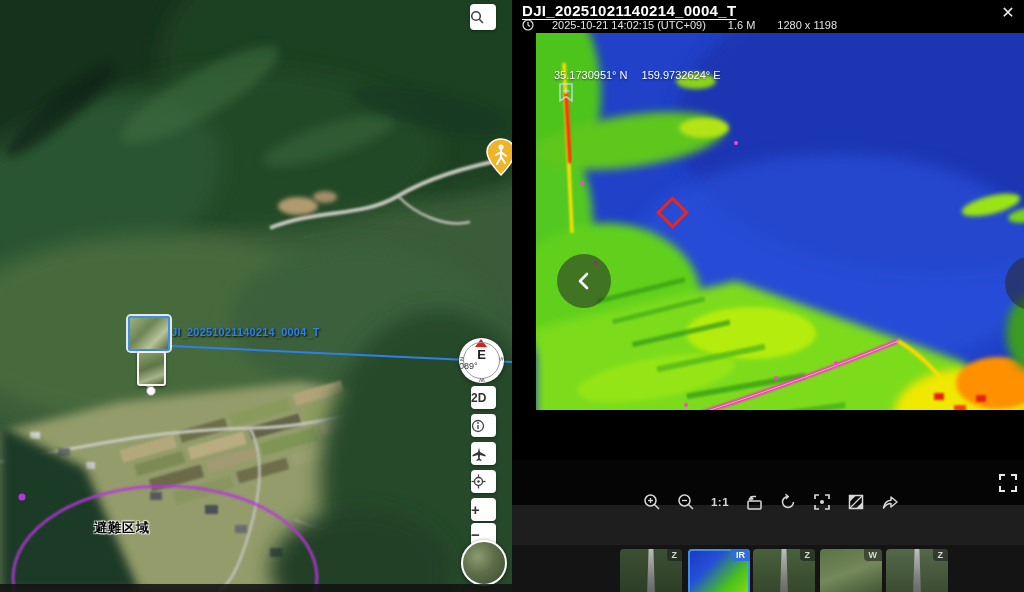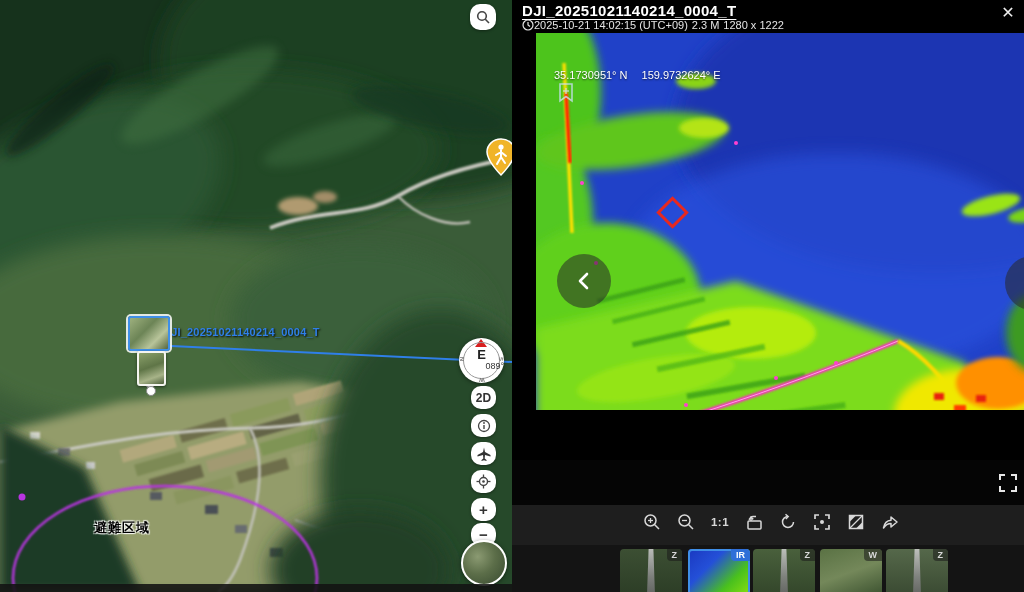--- a/index.html
+++ b/index.html
@@ -6,65 +6,65 @@
   #app{position:relative;width:1024px;height:592px;overflow:hidden;font-family:"Liberation Sans",sans-serif;background:#000;}
   .abs{position:absolute;}
 
   
   #map-panel{left:0;top:0;width:512px;height:592px;overflow:hidden;background:#2f5233;}
   .map-overlay-text{position:absolute;color:#000;font-weight:bold;
     text-shadow:1px 1px 1px rgba(255,255,255,.8),-1px -1px 1px rgba(255,255,255,.8),1px -1px 1px rgba(255,255,255,.7),-1px 1px 1px rgba(255,255,255,.7);}
   #photo-label{left:163px;top:326px;font-size:11px;font-weight:bold;color:#2f7fe8;
     text-shadow:1px 1px 2px rgba(0,0,0,.9);letter-spacing:.2px;}
   #zone-label{left:66px;top:519px;font-size:13px;letter-spacing:1px;padding-left:28px;}
-  .btn-white{position:absolute;background:#fff;border-radius:10px;box-shadow:0 1px 3px rgba(0,0,0,.4);
-    display:flex;align-items:center;justify-content:center;}
+  .btn-white{position:absolute;background:#fff;border-radius:4px;box-shadow:0 1px 3px rgba(0,0,0,.4);
+    display:flex;align-items:center;}
   #draw-toolbar{left:469px;top:27px;width:28px;height:82px;background:#fff;border-radius:5px;
     box-shadow:0 1px 3px rgba(0,0,0,.4);display:flex;flex-direction:column;align-items:center;justify-content:space-around;padding:3px 0;}
   .tool-cell{width:22px;height:18px;display:flex;align-items:center;justify-content:center;}
   .map-ctl{left:471px;width:25px;height:23px;font-size:12px;font-weight:bold;color:#333;}
   #compass{left:459px;top:338px;width:45px;height:45px;background:#fff;border-radius:50%;
     box-shadow:0 1px 4px rgba(0,0,0,.45);}
   #compass .inner{position:absolute;left:4px;top:4px;width:35px;height:35px;border:1px solid #999;border-radius:50%;}
   #compass .needle{position:absolute;left:16px;top:1px;width:0;height:0;border-left:6px solid transparent;border-right:6px solid transparent;border-bottom:8px solid #d81f1f;}
   #compass .card{position:absolute;left:0;top:9px;width:45px;text-align:center;font-size:13px;font-weight:bold;color:#222;}
-  #compass .deg{position:absolute;left:0;top:23px;width:45px;text-align:right;font-size:9px;color:#333;}
+  #compass .deg{position:absolute;left:0;top:23px;width:45px;text-align:left;font-size:9px;color:#333;}
   #compass .ring{position:absolute;font-size:6px;color:#777;font-weight:bold;}
   #marker-photo-1{left:128px;top:316px;width:38px;height:31px;border:2px solid #3f8fe8;border-radius:3px;
     background:linear-gradient(135deg,#9db07e 0%,#6c8456 40%,#b8c49a 70%,#55663f 100%);box-shadow:0 0 0 2px rgba(255,255,255,.85);}
   #marker-photo-2{left:137px;top:351px;width:25px;height:31px;border:2px solid #f5f5f0;border-radius:3px;
     background:linear-gradient(160deg,#8aa06a 0%,#5f7547 45%,#a7b388 75%,#4e603c 100%);box-shadow:0 1px 3px rgba(0,0,0,.5);}
   #marker-dot{left:146px;top:386px;width:8px;height:8px;border-radius:50%;background:#fff;border:1px solid #888;}
   #layer-thumb{left:461px;top:540px;width:42px;height:42px;border-radius:50%;border:2.5px solid #fff;
     background:radial-gradient(circle at 35% 35%,#8b9a72 0%,#5c6e49 45%,#37492f 100%);box-shadow:0 1px 4px rgba(0,0,0,.5);}
   #person-pin{left:484px;top:137px;width:34px;height:40px;}
   #map-bottom-strip{left:0;top:584px;width:512px;height:8px;background:rgba(18,18,18,.88);}
 
   
   #viewer-panel{left:512px;top:0;width:512px;height:592px;background:#000;overflow:hidden;}
   #viewer-title{left:10px;top:2px;font-size:15px;font-weight:bold;color:#fff;letter-spacing:.3px;
     text-decoration:underline;text-underline-offset:3px;}
   #close-btn{right:6px;top:2px;font-size:16px;color:#eee;width:20px;height:20px;display:flex;align-items:center;justify-content:center;cursor:default;}
-  #meta-row{left:10px;top:19px;display:flex;align-items:center;gap:0;color:#e4e4e4;font-size:11px;}
+  #meta-row{left:10px;top:19px;display:flex;align-items:center;gap:18px;color:#e4e4e4;font-size:11px;}
   #thermal-image{left:0;top:33px;width:512px;height:377px;overflow:hidden;margin-left:24px;}
   #coords-row{left:18px;top:36px;color:#fff;font-size:11px;text-shadow:0 1px 2px rgba(0,0,0,.6);display:flex;gap:14px;}
   #bookmark-icon{left:22px;top:50px;opacity:.75;}
   #red-diamond-marker{left:125px;top:168px;width:17px;height:17px;border:3px solid #e8281e;transform:rotate(45deg);}
   .nav-circle{position:absolute;width:54px;height:54px;border-radius:50%;background:rgba(40,40,40,.55);
     display:flex;align-items:center;justify-content:center;}
   #nav-prev{left:21px;top:221px;}
   #nav-next{left:469px;top:223px;}
   #annotate-btn{left:492px;top:45px;width:26px;height:30px;border-radius:6px 0 0 6px;justify-content:flex-start;padding-left:5px;}
   #view-btn-group{left:492px;top:80px;width:26px;height:46px;border-radius:6px 0 0 6px;flex-direction:column;justify-content:space-around;align-items:flex-start;padding-left:5px;}
   #blockade-diamond{left:428px;top:403px;width:12px;height:12px;border:3px solid #f09828;transform:rotate(45deg);}
   #blockade-label{left:450px;top:402px;font-size:12px;font-weight:bold;color:#111;
     text-shadow:0 0 2px rgba(255,255,255,.5);}
   #viewer-black-zone{left:0;top:460px;width:512px;height:50px;background:#050505;}
   #fullscreen-btn{left:486px;top:473px;}
-  #viewer-toolbar{left:130px;top:512px;width:382px;height:36px;display:flex;align-items:flex-start;gap:14px;color:#d8d8d8;}
+  #viewer-toolbar{left:130px;top:476px;width:382px;height:36px;display:flex;align-items:flex-end;gap:14px;color:#d8d8d8;}
   #toolbar-bg{left:0;top:505px;width:512px;height:40px;background:#1e1e1e;}
   .tb-icon{width:20px;height:20px;display:flex;align-items:center;justify-content:center;}
   #ratio-label{font-size:11.5px;font-weight:bold;color:#d8d8d8;letter-spacing:.5px;}
   #thumb-strip{left:0;top:545px;width:512px;height:47px;background:#141414;}
   .thumb{position:absolute;top:4px;width:62px;height:46px;border-radius:4px;overflow:hidden;background:#333;}
   .thumb .badge{position:absolute;right:0;top:0;font-size:9px;font-weight:bold;color:#d8d8d8;
     background:rgba(25,25,25,.55);padding:1px 5px;border-radius:0 3px 0 4px;}
   .thumb.selected{outline:2px solid #3f8fe8;outline-offset:-2px;}
   .thumb.selected .badge{background:#2f6fd8;color:#fff;text-align:right;}
   .th-tower1{background:linear-gradient(180deg,#3c4f33 0%,#2c3d26 100%);}
@@ -255,22 +255,22 @@
     <div id="viewer-title" class="abs">DJI_20251021140214_0004_T</div>
     <div id="close-btn" class="abs">
         <span>✕</span>
       </div>
     <div id="meta-row" class="abs">
       <svg width="12" height="12" viewBox="0 0 12 12">
           <circle cx="6" cy="6" r="5" fill="none" stroke="#e4e4e4" stroke-width="1.2"></circle>
           <path d="M6,3 L6,6 L8,7.5" fill="none" stroke="#e4e4e4" stroke-width="1.2"></path>
         </svg>
       <span>2025-10-21 14:02:15 (UTC+09)</span>
-      <span style="margin-left:4px;">2.3 M</span>
-      <span style="margin-left:4px;">1280 x 1222</span>
+      <span style="margin-left:4px;">1.6 M</span>
+      <span style="margin-left:4px;">1280 x 1198</span>
     </div>
 
     <div id="thermal-image" class="abs">
       <svg width="512" height="427" viewBox="0 0 512 427">
         <defs>
           <filter id="tb8" x="-40%" y="-40%" width="180%" height="180%">
               <feGaussianBlur stdDeviation="8"></feGaussianBlur>
             </filter>
           <filter id="tb4" x="-40%" y="-40%" width="180%" height="180%">
               <feGaussianBlur stdDeviation="4"></feGaussianBlur>

